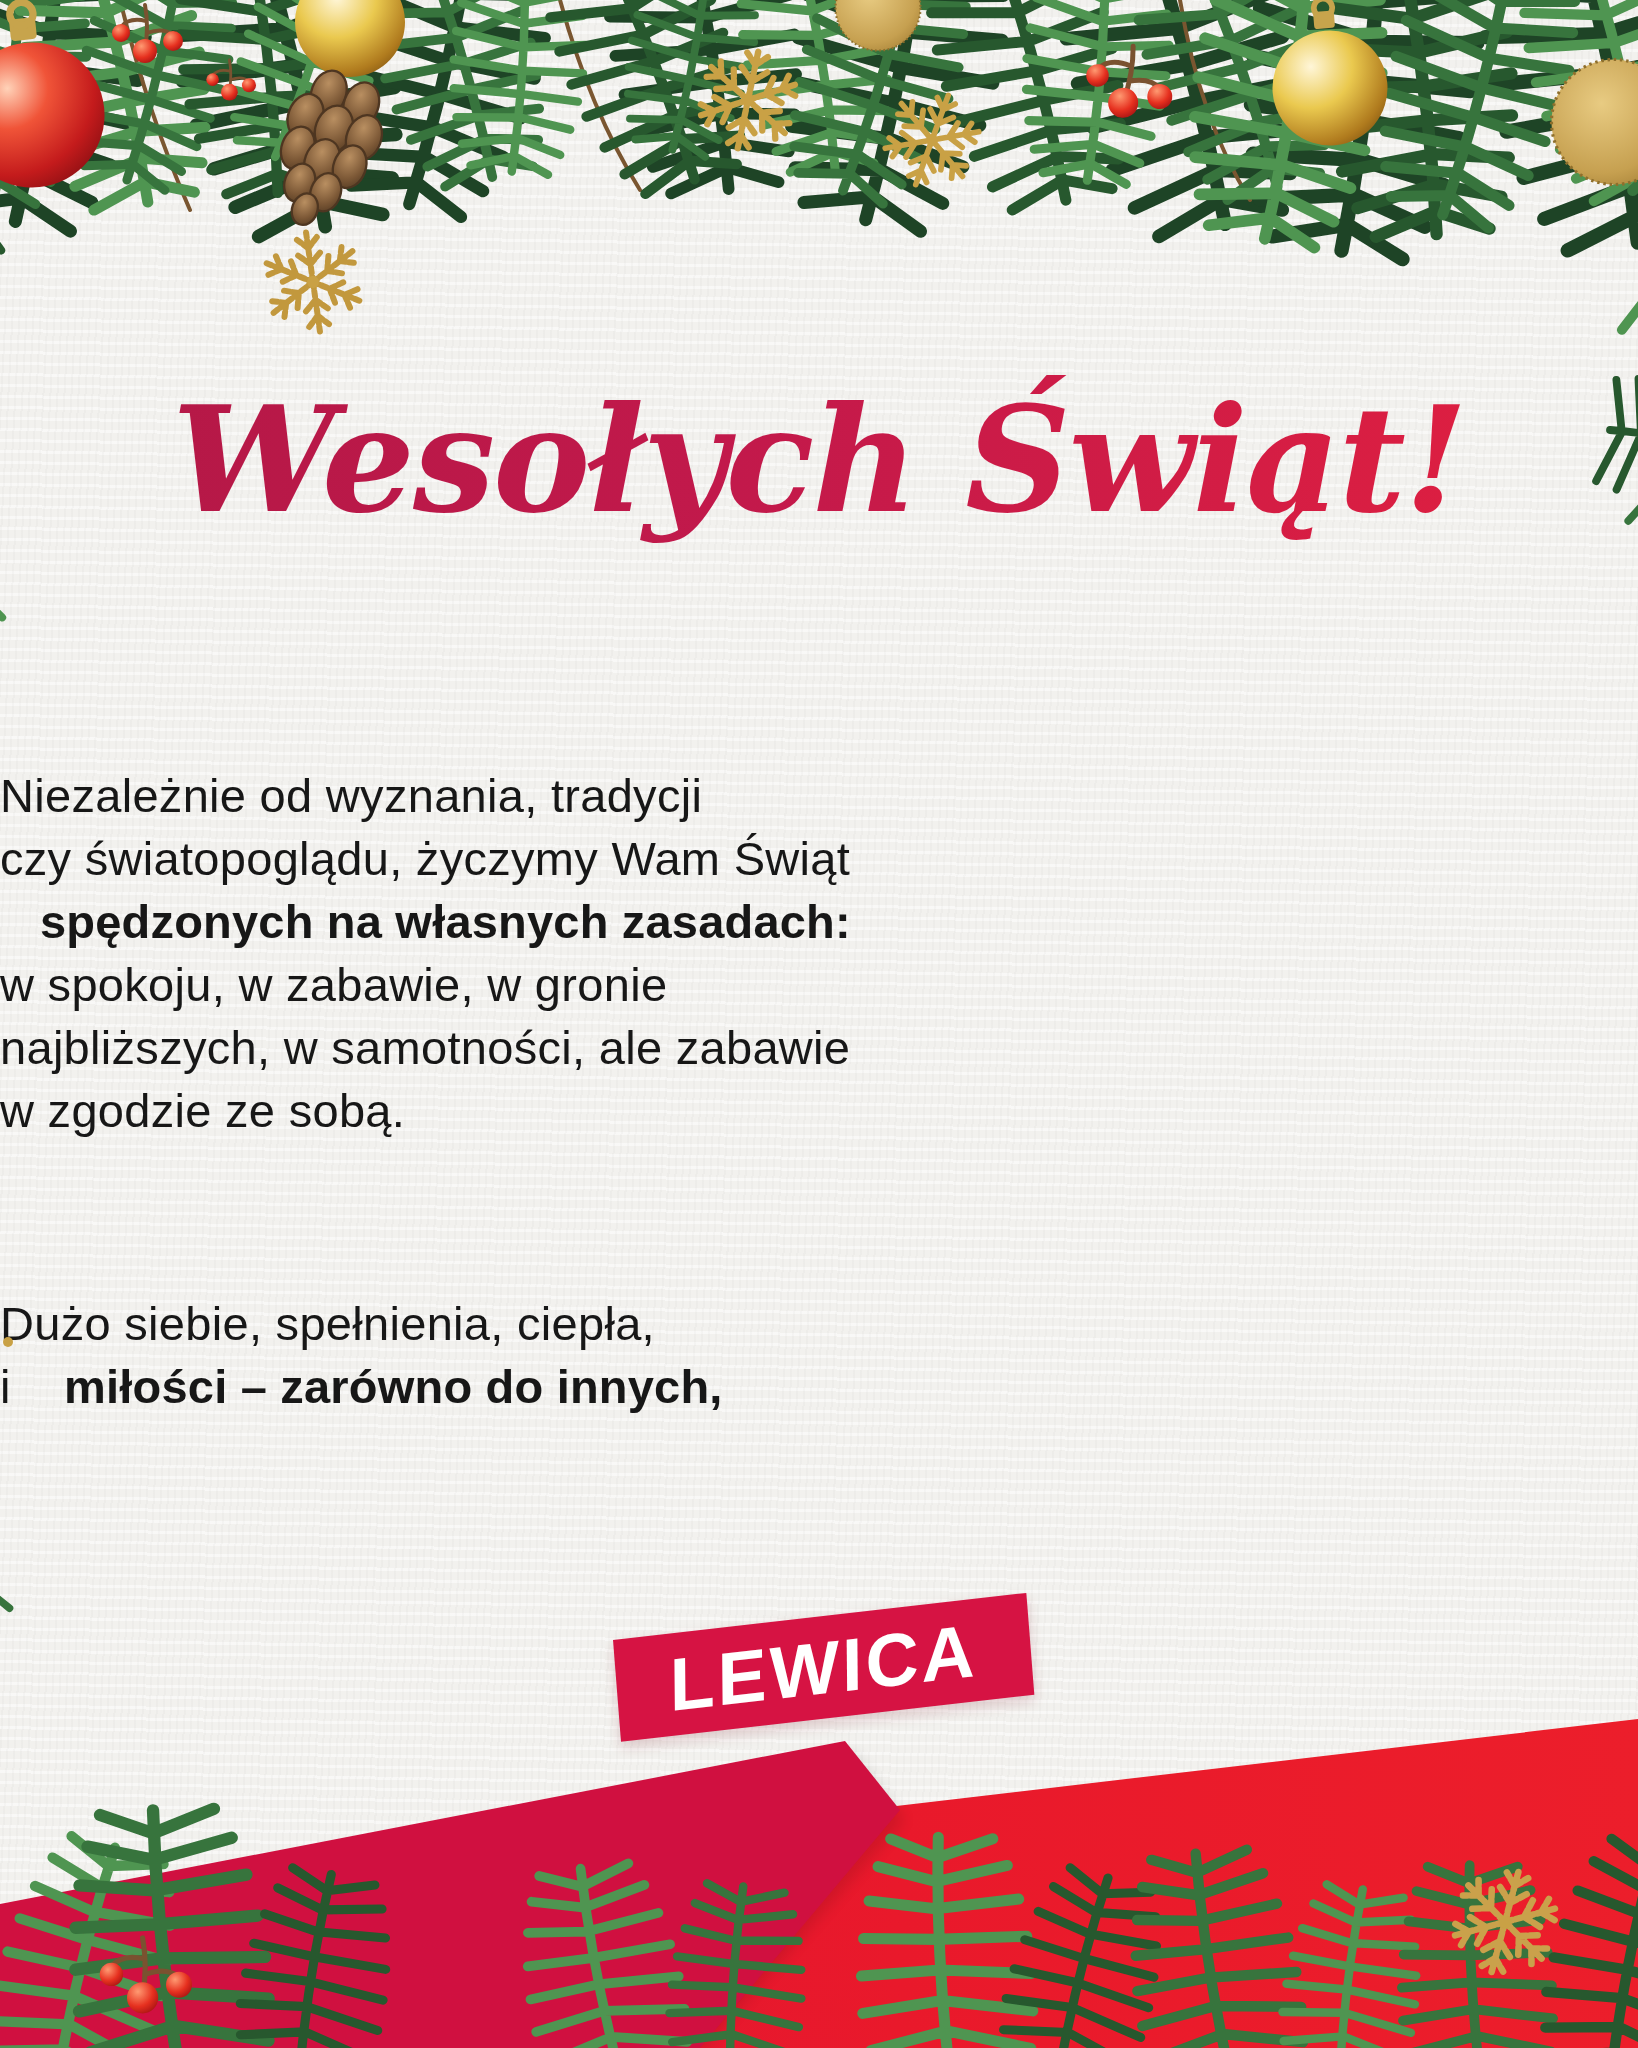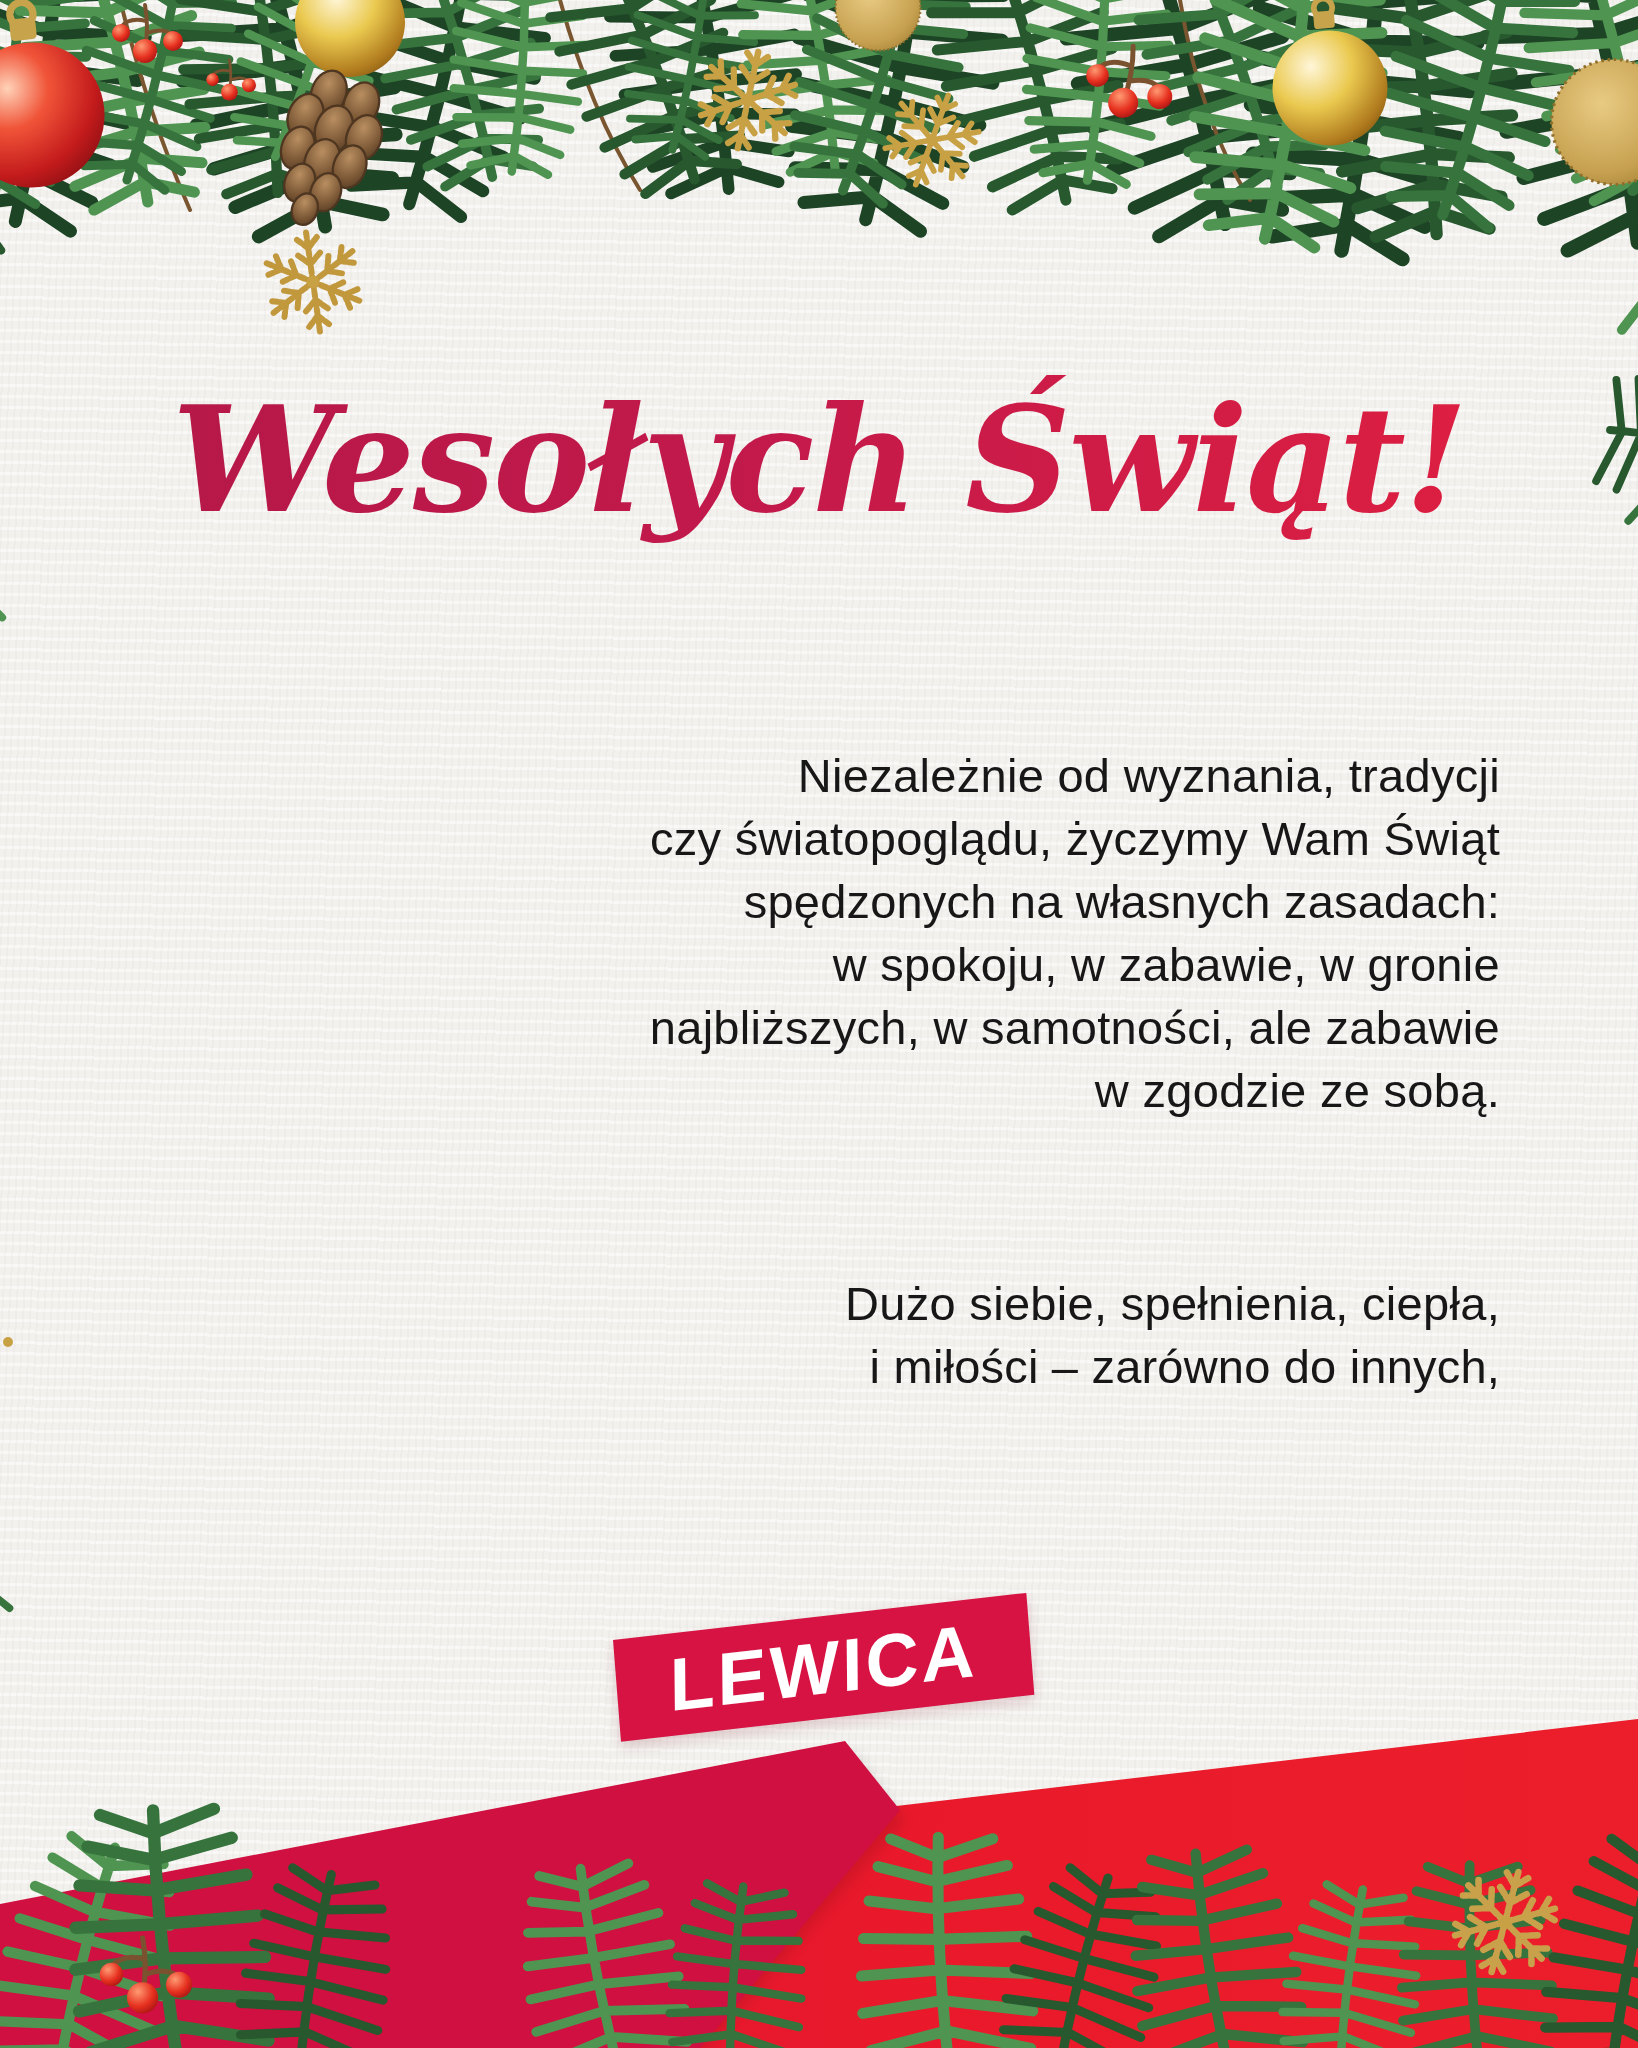--- a/index.html
+++ b/index.html
@@ -25,26 +25,26 @@
     font-style:italic;font-weight:bold;
     font-size:146px;line-height:1.25;
     letter-spacing:-2px;
     background:linear-gradient(90deg,#b21846 0%, #c2194b 45%, #e2203f 100%);
     -webkit-background-clip:text;background-clip:text;
     color:transparent;
     margin-top:39px;
   }
 
   .para{
-    position:absolute;z-index:3;left:0;width:1500px;text-align:right;
+    position:absolute;z-index:3;left:0;width:1500px;text-align:left;
     color:var(--text,#171717);
-    font-size:47px;line-height:63px;letter-spacing:.3px;font-weight:400;
+    font-size:47px;line-height:63px;letter-spacing:.3px;font-weight:400;margin-top:20px;
   }
   .para .ln{display:block;}
-  .para .b{font-weight:400;letter-spacing:.2px;}
+  .para .b{font-weight:700;letter-spacing:.2px;padding-left:40px;}
   .p1{top:744px;}
   .p2{top:1272px;}
 
   .logo{
     position:absolute;z-index:3;
     left:613px;top:1640px;width:416px;height:102px;
     background:var(--logo-red,#d61343);
     transform:rotate(-6.5deg) skewX(-2deg);
     transform-origin:top left;
     display:flex;align-items:center;justify-content:center;

